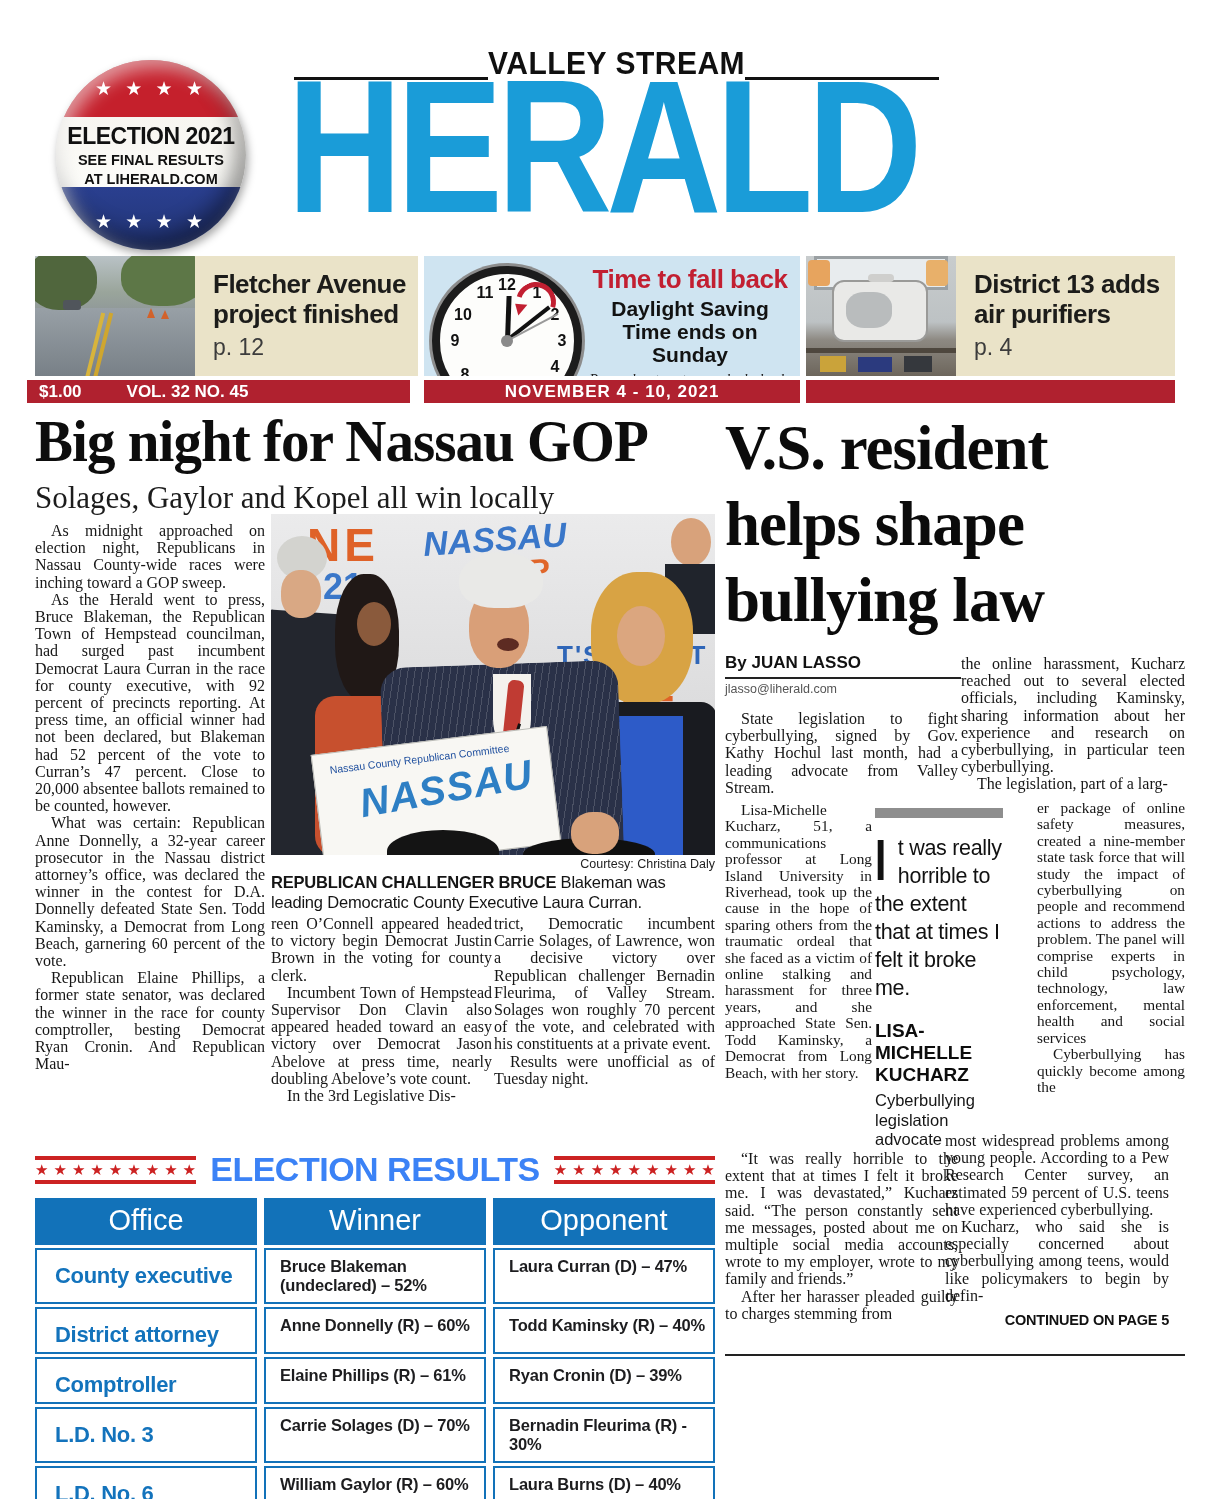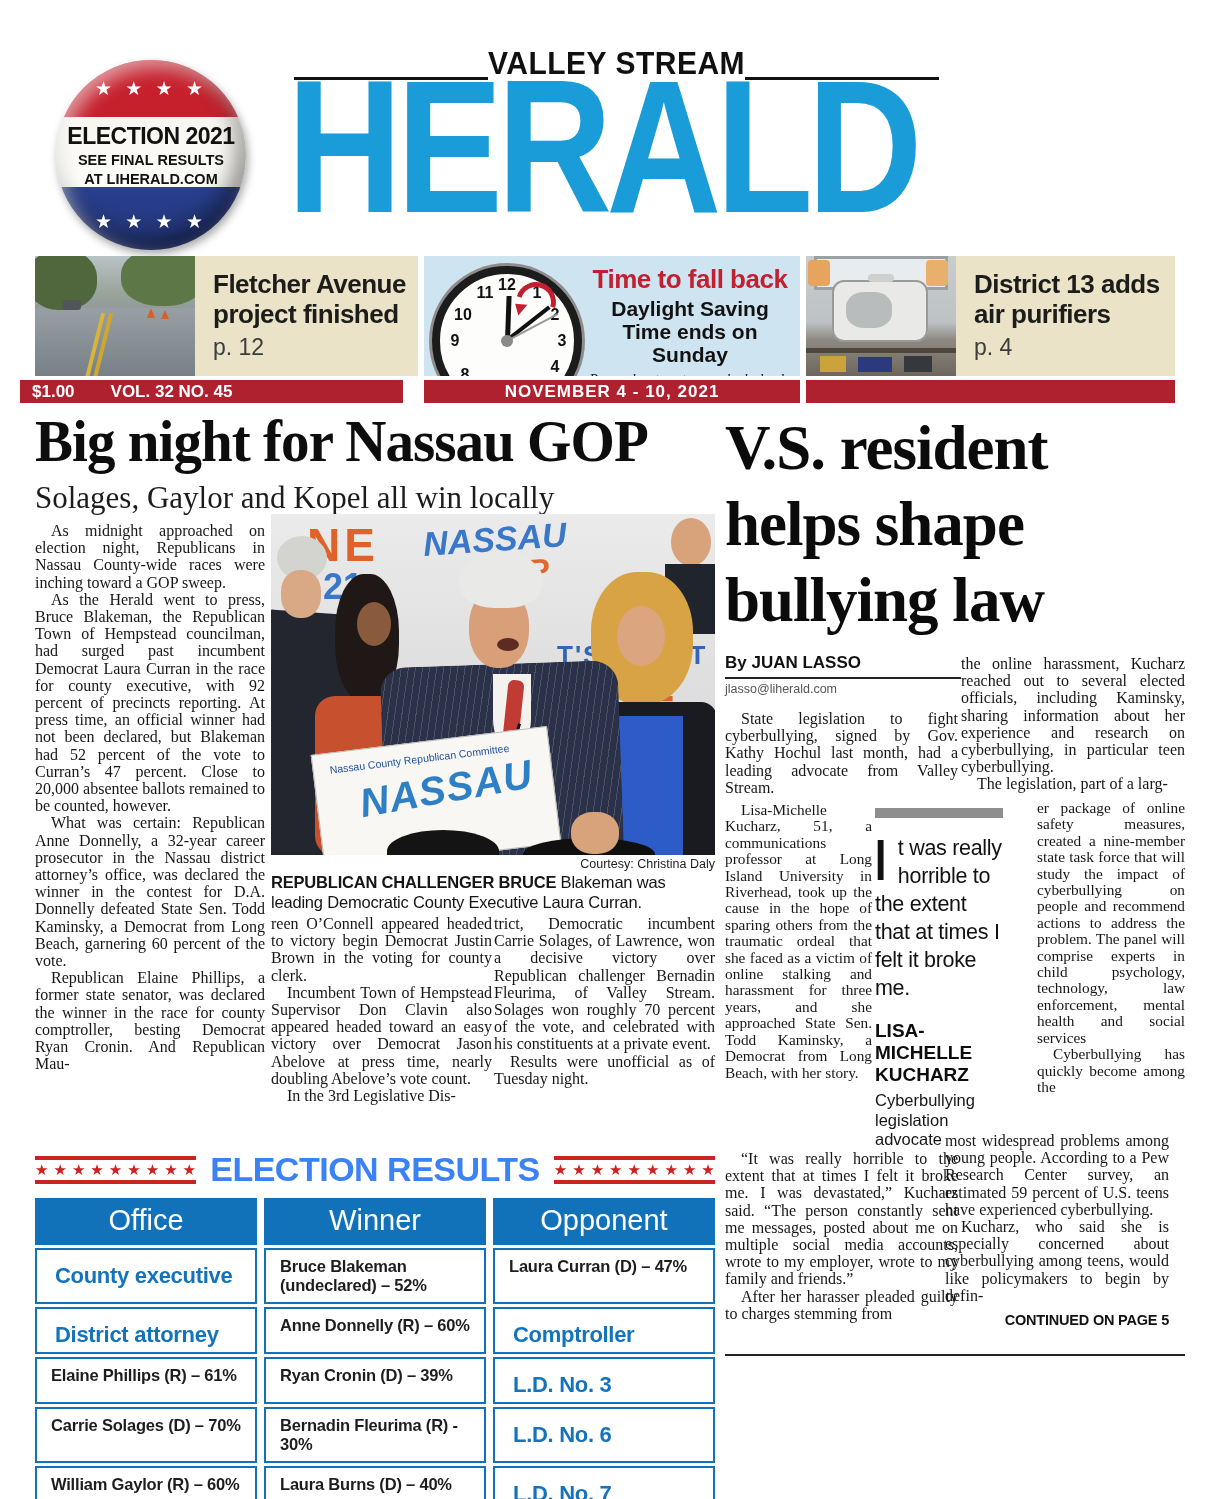--- a/index.html
+++ b/index.html
@@ -82,21 +82,21 @@
   .ap-unit { left:26px; top:24px; width:96px; height:62px; background:#e9e9e7; border:2px solid #9a9a98; border-radius:12px; }
   .ap-panel { left:40px; top:36px; width:46px; height:36px; background:#b9bcbd; border-radius:40%; }
   .ap-handle { left:62px; top:18px; width:26px; height:8px; background:#cfcfcd; border-radius:4px; }
   .ap-shelf { left:0; top:92px; width:150px; height:5px; background:#4e473e; }
   .ap-bin1 { left:14px; top:100px; width:26px; height:16px; background:#caa33a; }
   .ap-bin2 { left:52px; top:101px; width:34px; height:15px; background:#2b3a7e; }
   .ap-bin3 { left:98px; top:100px; width:28px; height:16px; background:#35383d; }
 
   
   .datebar { top:380px; height:23px; background:#b0212f; color:#fff; font-weight:bold; font-size:17px; display:flex; align-items:center; }
-  .db1 { left:20px; width:383px; padding-left:12px; gap:36px; }
+  .db1 { left:27px; width:383px; padding-left:12px; gap:45px; }
   .db2 { left:424px; width:376px; justify-content:center; letter-spacing:1px; }
   .db3 { left:806px; width:369px; }
 
   
   .serif-body p { font-family:"Liberation Serif", serif; font-size:16px; line-height:17.2px; text-align:justify; color:#161616; }
   .serif-body p.ind { text-indent:16px; }
   .narrow p { font-size:15.3px; line-height:16.4px; }
 
   
   .lead { left:35px; top:410px; width:680px; height:1070px; }
@@ -342,20 +342,21 @@
       <div class="rt-h">Office</div>
       <div class="rt-h">Winner</div>
       <div class="rt-h">Opponent</div>
 
       <div class="rt-office">County executive</div>
       <div class="rt-cand">Bruce Blakeman (undeclared) – 52%</div>
       <div class="rt-cand">Laura Curran (D) – 47%</div>
 
       <div class="rt-office">District attorney</div>
       <div class="rt-cand">Anne Donnelly (R) – 60%</div>
+      <div class="rt-cand">Todd Kaminsky (R) – 40%</div>
 
       <div class="rt-office">Comptroller</div>
       <div class="rt-cand">Elaine Phillips (R) – 61%</div>
       <div class="rt-cand">Ryan Cronin (D) – 39%</div>
 
       <div class="rt-office">L.D. No. 3</div>
       <div class="rt-cand">Carrie Solages (D) – 70%</div>
       <div class="rt-cand">Bernadin Fleurima (R) - 30%</div>
 
       <div class="rt-office">L.D. No. 6</div>

